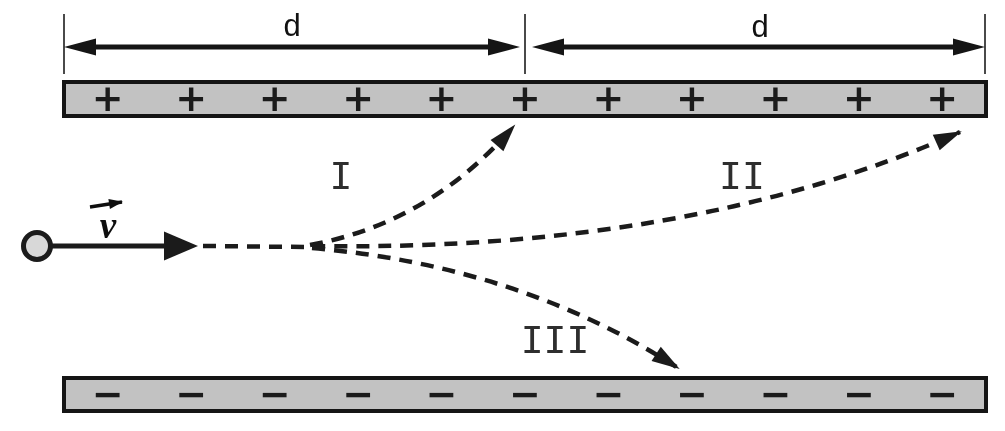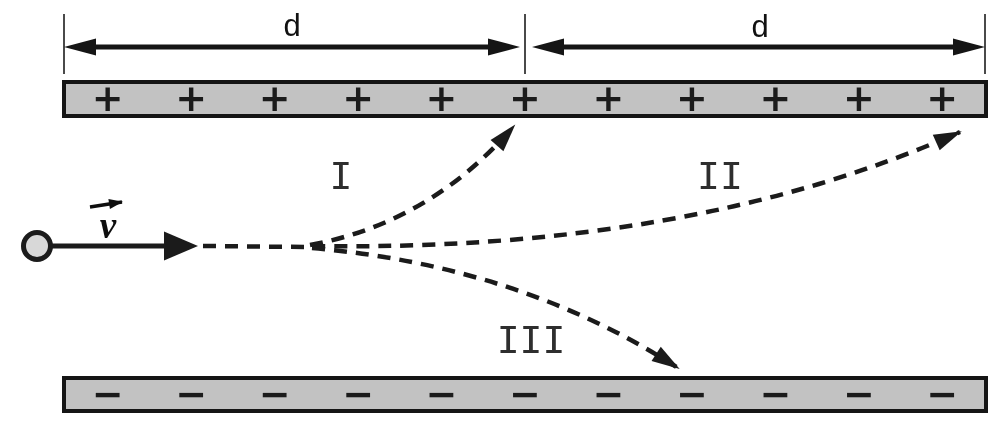--- a/index.html
+++ b/index.html
@@ -103,18 +103,18 @@
 
     <path d="M 312 248 Q 520 266 678 368" fill="none" stroke="#1b1b1b" stroke-width="4.5" stroke-dasharray="13 9" marker-end="url(#ah)"></path>
   </svg>
 
   <div class="lbl lbl-d" style="left:292px;top:26px;">d</div>
 
   <div class="lbl lbl-d" style="left:760px;top:27px;">d</div>
 
   <div class="lbl lbl-traj" style="left:341px;top:176px;">I</div>
 
-  <div class="lbl lbl-traj" style="left:720px;top:176px;">II</div>
+  <div class="lbl lbl-traj" style="left:742px;top:176px;">II</div>
 
-  <div class="lbl lbl-traj" style="left:531px;top:340px;">III</div>
+  <div class="lbl lbl-traj" style="left:555px;top:340px;">III</div>
 
   <div class="lbl lbl-v" style="left:108px;top:225px;">v</div>
 </div>
 
 </body></html>

